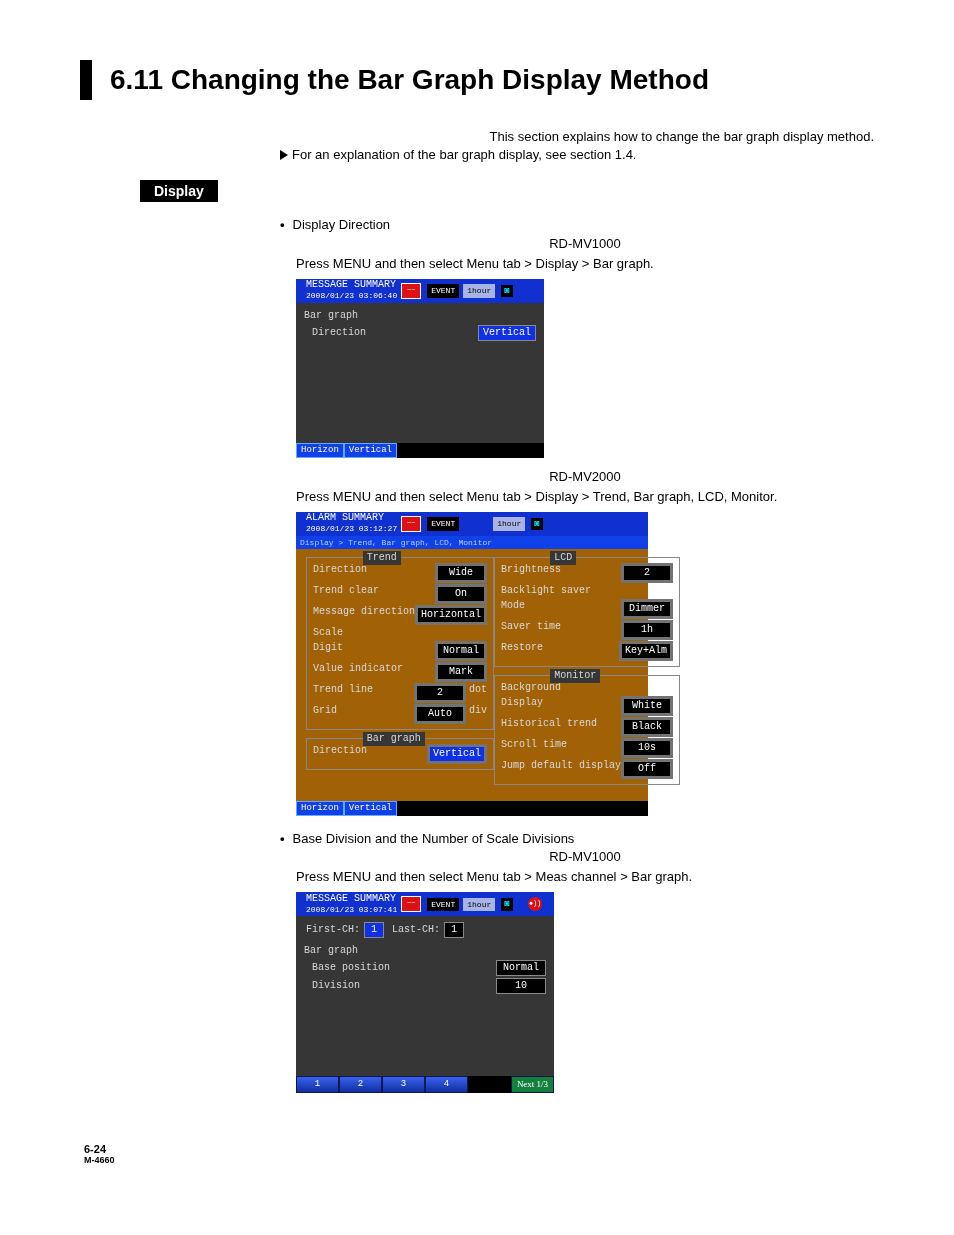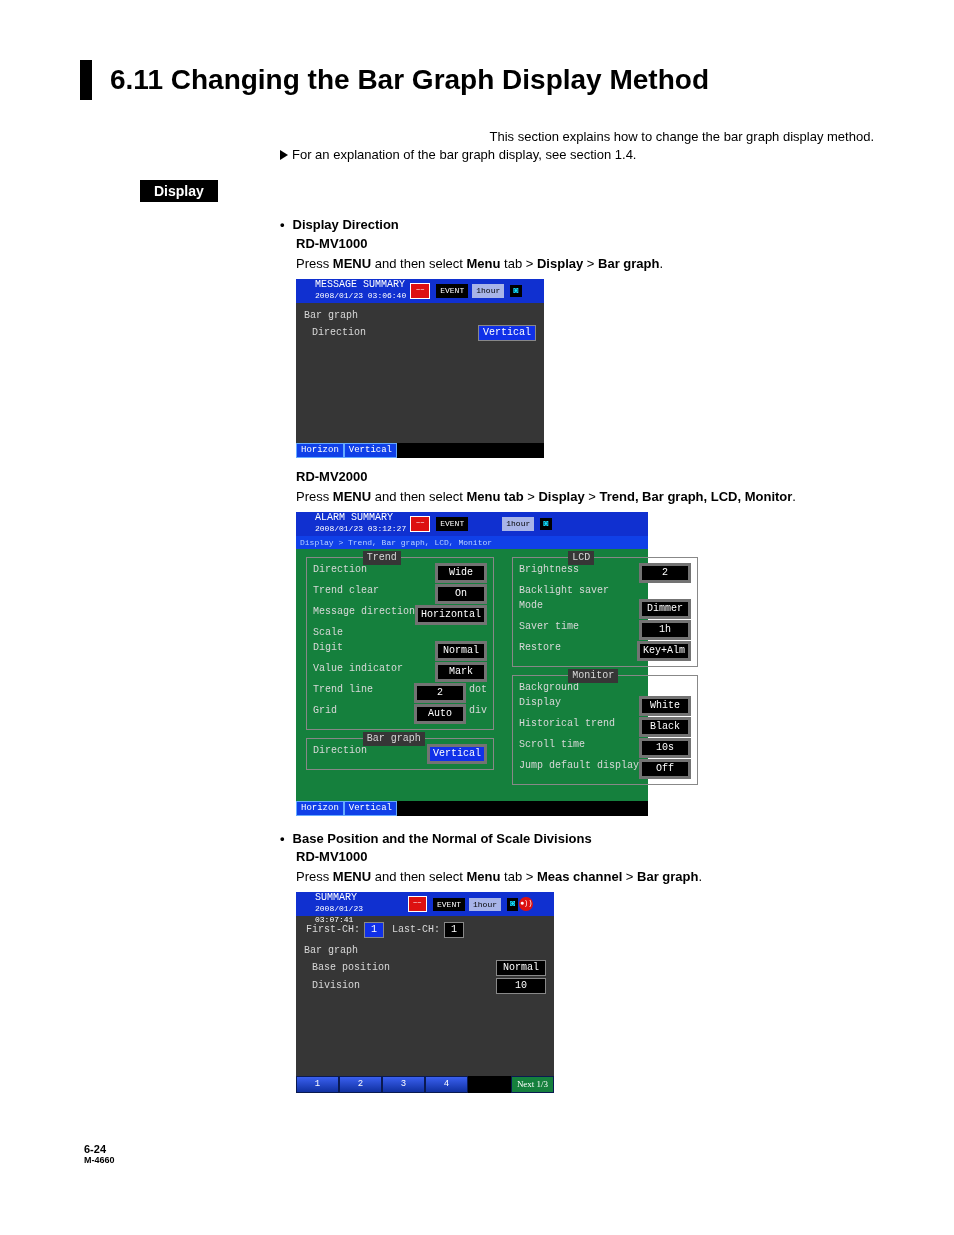--- a/index.html
+++ b/index.html
@@ -60,40 +60,40 @@
   }
   .bullet-head {
     display: flex;
     align-items: baseline;
     margin-top: 14px;
   }
   .bullet-dot {
     font-weight: bold;
     margin-right: 8px;
   }
-  .bold { font-weight: bold; }
+  .bold { font-weight: normal; text-align: center; }
   .sub { margin-left: 16px; }
   .step { margin-left: 16px; margin-top: 2px; }
 
   
   .screenshot {
     margin: 6px 0 10px 16px;
     font-family: "Courier New", monospace;
     font-size: 10px;
     color: #d8d8d8;
   }
   .ss1 { width: 248px; background: #363636; }
-  .ss2 { width: 352px; background: #15803d; }
+  .ss2 { width: 352px; background: #a16207; }
 
   .ss-header {
     background: #1030d0;
     color: #fff;
     display: flex;
     align-items: center;
-    padding: 2px 19px;
+    padding: 2px 10px;
     position: relative;
     height: 20px;
   }
   .ss-header .h-title { line-height: 1; }
   .ss-header .h-sub { font-size: 8px; }
   .alarm-icon {
     width: 18px; height: 14px;
     border: 1px solid #fff;
     background: #d11;
     margin: 0 4px;
@@ -139,21 +139,20 @@
     padding: 0 4px;
     font-size: 9px;
   }
   .ss-breadcrumb {
     background: #1040e8; color: #b8d0ff;
     font-size: 8px; padding: 1px 4px;
   }
 
   .ss2 .panel {
     display: flex;
-    gap: 18px;
     padding: 8px 2px 8px 10px;
   }
   .ss2 .col { flex: 1; }
   .ss2 .group {
     border: 1px solid #888;
     padding: 4px 6px;
     position: relative;
     margin-bottom: 8px;
   }
   .ss2 .group .gtitle {
@@ -370,21 +369,21 @@
       </div>
     </div>
     <div class="ss-footer">
       <span class="tab">Horizon</span>
       <span class="tab">Vertical</span>
     </div>
   </div>
 
   <div class="bullet-head">
     <span class="bullet-dot">•</span>
-    <span class="bold">Base Position and the Normal of Scale Divisions</span>
+    <span class="bold">Base Division and the Number of Scale Divisions</span>
   </div>
   <div class="sub bold">RD-MV1000</div>
   <div class="step">
     <span>Press </span><span class="bold">MENU</span><span> and then select </span><span class="bold">Menu</span><span> tab &gt; </span><span class="bold">Meas channel</span><span> &gt; </span><span class="bold">Bar graph</span><span>.</span>
   </div>
 
   <div class="screenshot ss3">
     <div class="ss-header">
       <div>
         <div class="h-title">MESSAGE SUMMARY</div>

